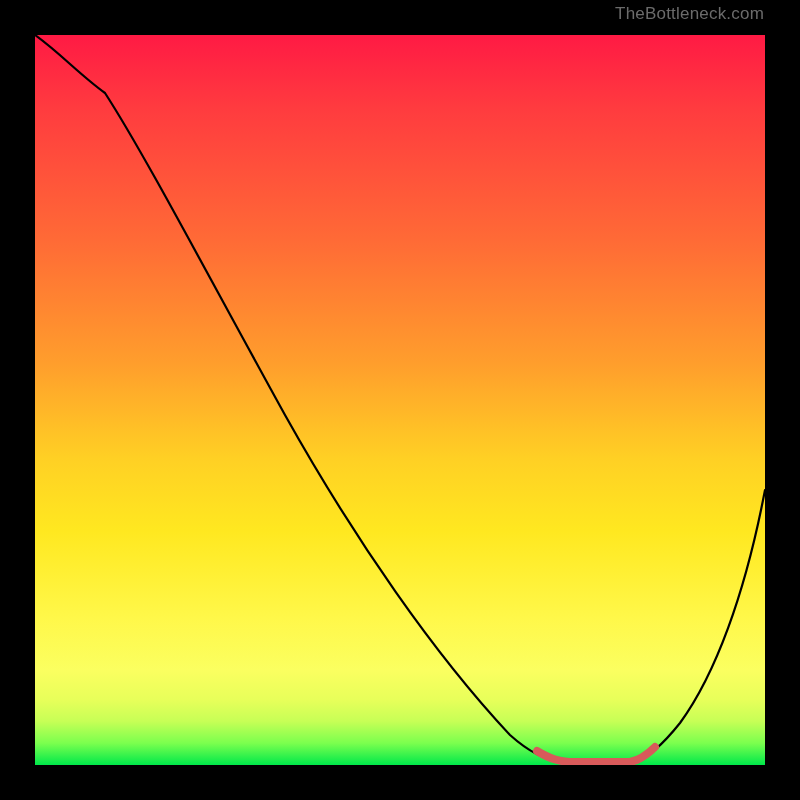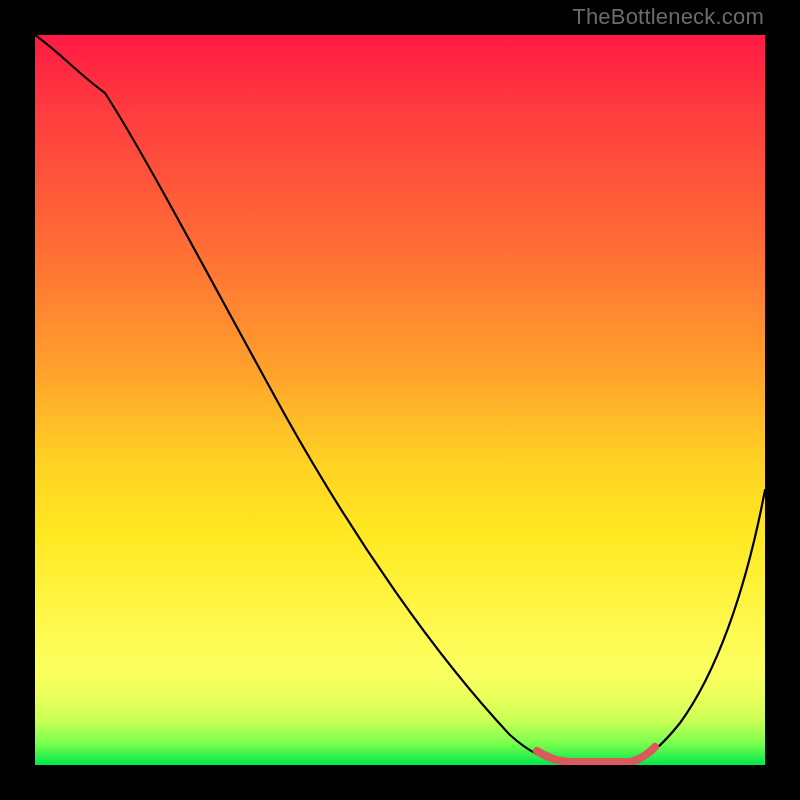--- a/index.html
+++ b/index.html
@@ -45,21 +45,21 @@
     left: 0;
     top: 0;
     width: 730px;
     height: 730px;
   }
   .watermark {
     position: absolute;
     top: 4px;
     right: 36px;
     color: #6b6b6b;
-    font-size: 22px;
+    font-size: 17px;
     letter-spacing: 0.2px;
   }
 </style>
 </head>
 <body>
 
 <div class="frame">
 
   <div class="watermark">TheBottleneck.com</div>
 

